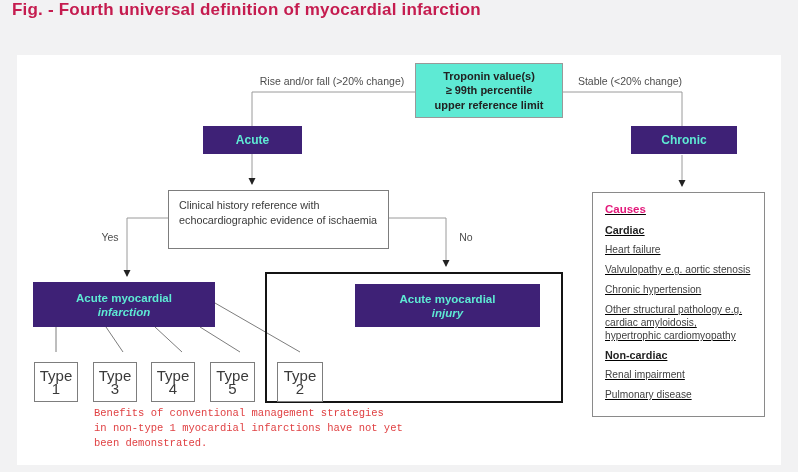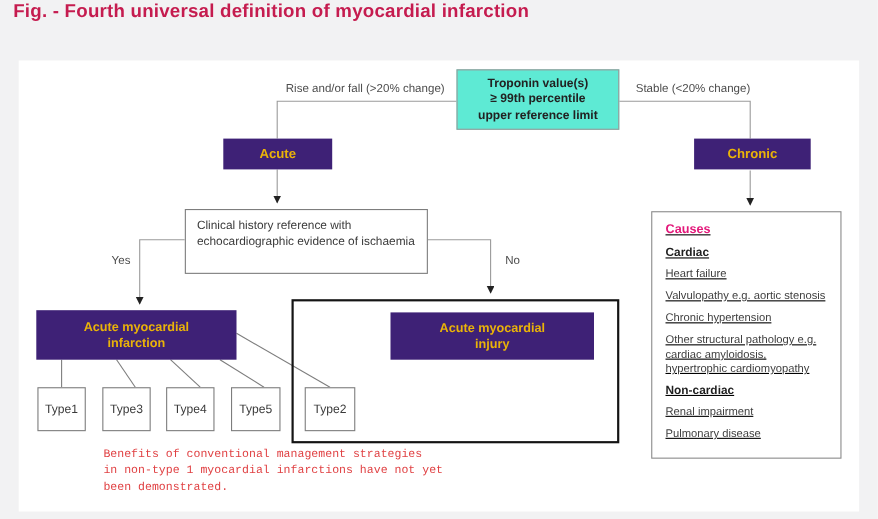--- a/index.html
+++ b/index.html
@@ -18,43 +18,43 @@
   .panel {
     position:absolute; left:17px; top:55px;
     width:764px; height:410px; background:#ffffff;
   }
   .panel svg.connectors { position:absolute; left:0; top:0; z-index:1; }
   .abs { position:absolute; z-index:3; }
   .edge-label {
     font-size:10.5px; color:#4d4d4d; text-align:center; z-index:3;
   }
   .purple-box {
-    background:#3e2176; color:#eab308; font-weight:bold;
+    background:#3e2176; color:#5eead4; font-weight:bold;
     display:flex; flex-direction:column; align-items:center; justify-content:center;
     text-align:center; z-index:3;
   }
   .purple-box .l1 { font-size:11.5px; line-height:14px; }
-  .purple-box .l2 { font-size:11.5px; line-height:14px; }
+  .purple-box .l2 { font-size:11.5px; line-height:14px; font-style:italic; }
   .acute-chronic { font-size:12px; }
   .troponin-box {
     border:1px solid #999; background:#5eead4; text-align:center;
     display:flex; flex-direction:column; justify-content:center;
     font-weight:bold; font-size:11px; line-height:14.5px; color:#222; z-index:3;
   }
   .clinical-box {
     border:1px solid #7d7d7d; background:#fff;
     padding:7px 10px; font-size:10.8px; line-height:14.5px; color:#3a3a3a; z-index:3;
   }
   .black-rect {
     border:2px solid #141414; background:transparent; z-index:2;
   }
   .type-box {
     border:1px solid #7d7d7d; background:#fff; text-align:center;
-    display:flex; flex-direction:row; align-items:center; justify-content:center;
-    font-size:11px; line-height:13px; color:#3a3a3a; z-index:3;
+    display:flex; flex-direction:column; align-items:center; justify-content:center;
+    font-size:15px; line-height:13px; color:#3a3a3a; z-index:3;margin-top:10px;
   }
   .causes-box {
     border:1px solid #8a8a8a; background:#fff;
     padding:10px 12px; z-index:3;text-decoration:underline;
   }
   .causes-heading { color:#e3187a; font-weight:bold; font-size:11.5px; margin-bottom:9px; }
   .cause-section-heading { color:#1f1f1f; font-weight:bold; font-size:10.8px; margin-bottom:7px; }
   .cause-item { color:#3f3f3f; font-size:10.2px; line-height:13px; margin-bottom:7px; }
   .cause-section { margin-bottom:2px; }
   .note {

